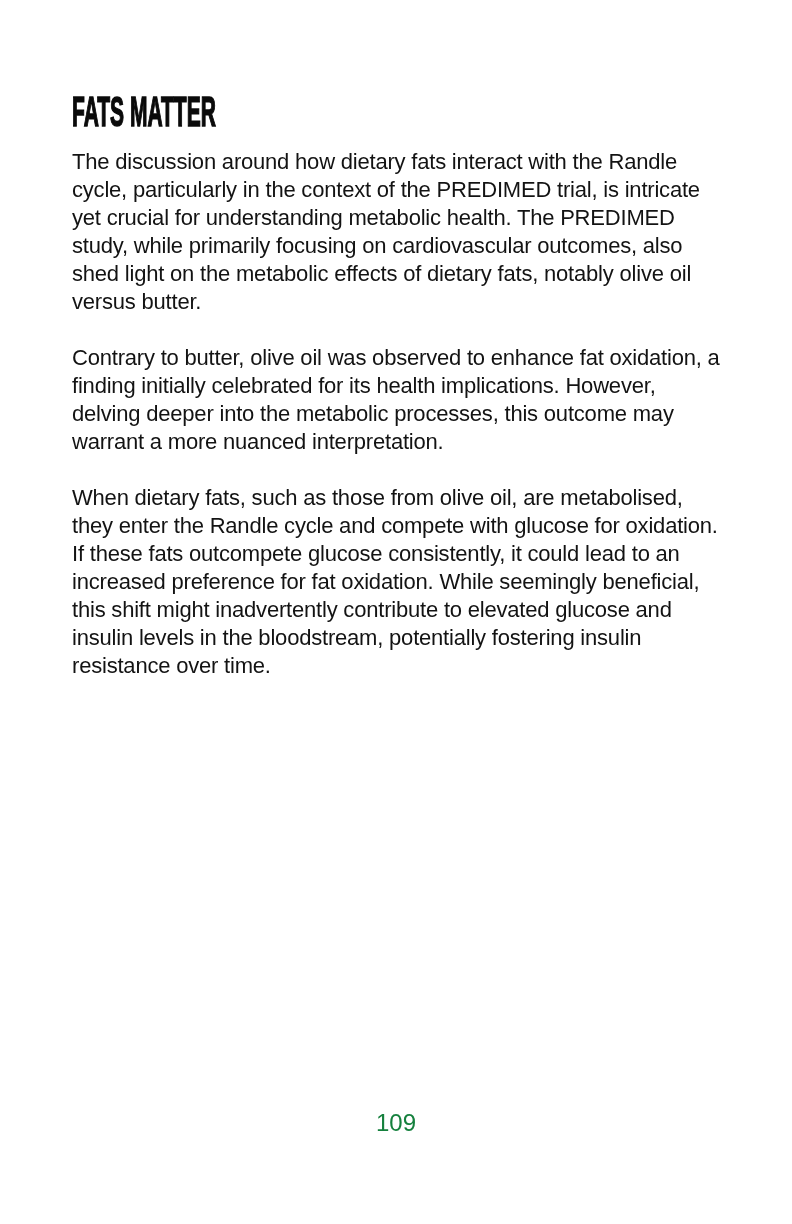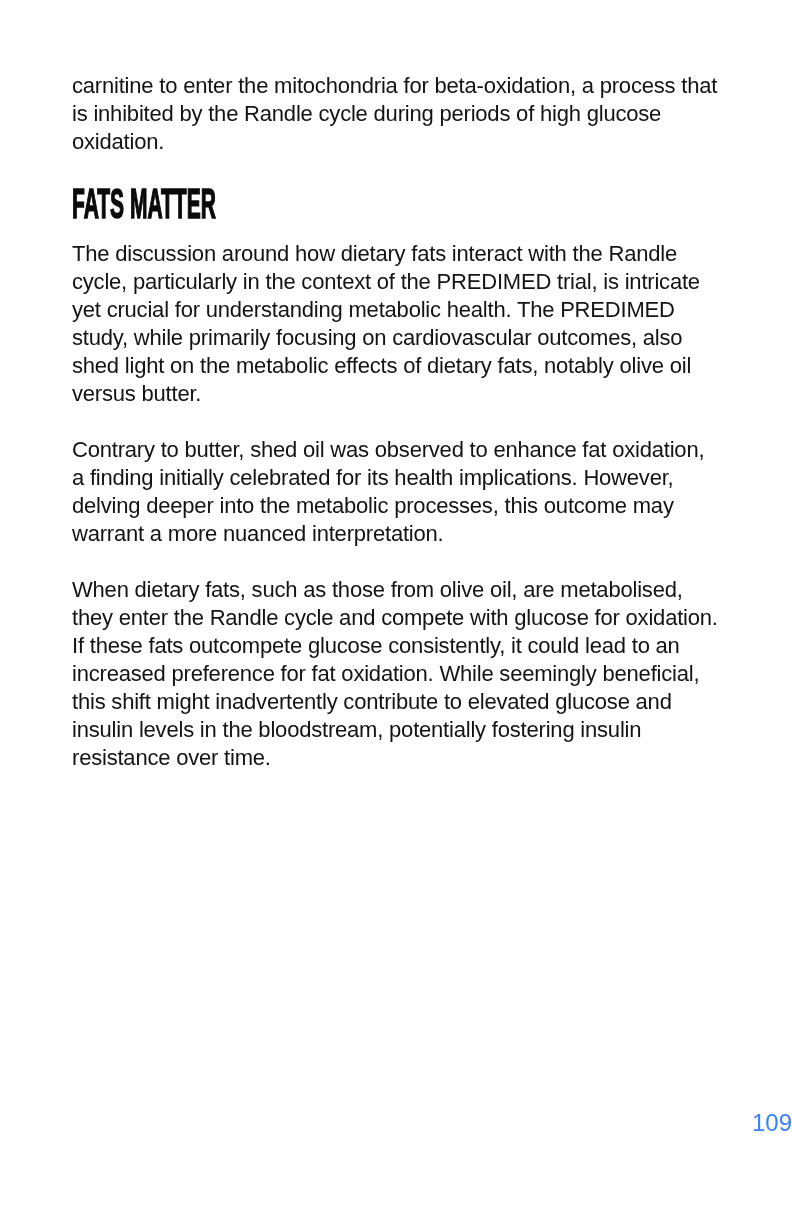--- a/index.html
+++ b/index.html
@@ -41,34 +41,33 @@
     -webkit-text-stroke: 1.5px #0a0a0a;
     transform: scaleX(0.5);
     transform-origin: left center;
     white-space: nowrap;
   }
   .page-number {
     position: absolute;
     top: 1108px;
     left: 0;
     width: 792px;
-    text-align: right;
+    text-align: center;
     font-size: 24px;
     line-height: 30px;
-    color: #3b82f6;
+    color: #15803d;
   }
 </style>
 </head>
 <body>
 
 <div class="page">
   <div class="text-column">
-    <p class="body-text">carnitine to enter the mitochondria for beta-oxidation, a process that is inhibited by the Randle cycle during periods of high glucose oxidation.</p>
 
     <h1 class="section-heading">FATS MATTER</h1>
 
     <p class="body-text">The discussion around how dietary fats interact with the Randle cycle, particularly in the context of the PREDIMED trial, is intricate yet crucial for understanding metabolic health. The PREDIMED study, while primarily focusing on cardiovascular outcomes, also shed light on the metabolic effects of dietary fats, notably olive oil versus butter.</p>
-    <p class="body-text">Contrary to butter, shed oil was observed to enhance fat oxidation, a finding initially celebrated for its health implications. However, delving deeper into the metabolic processes, this outcome may warrant a more nuanced interpretation.</p>
+    <p class="body-text">Contrary to butter, olive oil was observed to enhance fat oxidation, a finding initially celebrated for its health implications. However, delving deeper into the metabolic processes, this outcome may warrant a more nuanced interpretation.</p>
     <p class="body-text">When dietary fats, such as those from olive oil, are metabolised, they enter the Randle cycle and compete with glucose for oxidation. If these fats outcompete glucose consistently, it could lead to an increased preference for fat oxidation. While seemingly beneficial, this shift might inadvertently contribute to elevated glucose and insulin levels in the bloodstream, potentially fostering insulin resistance over time.</p>
   </div>
 
   <div class="page-number">109</div>
 </div>
 
 </body></html>

